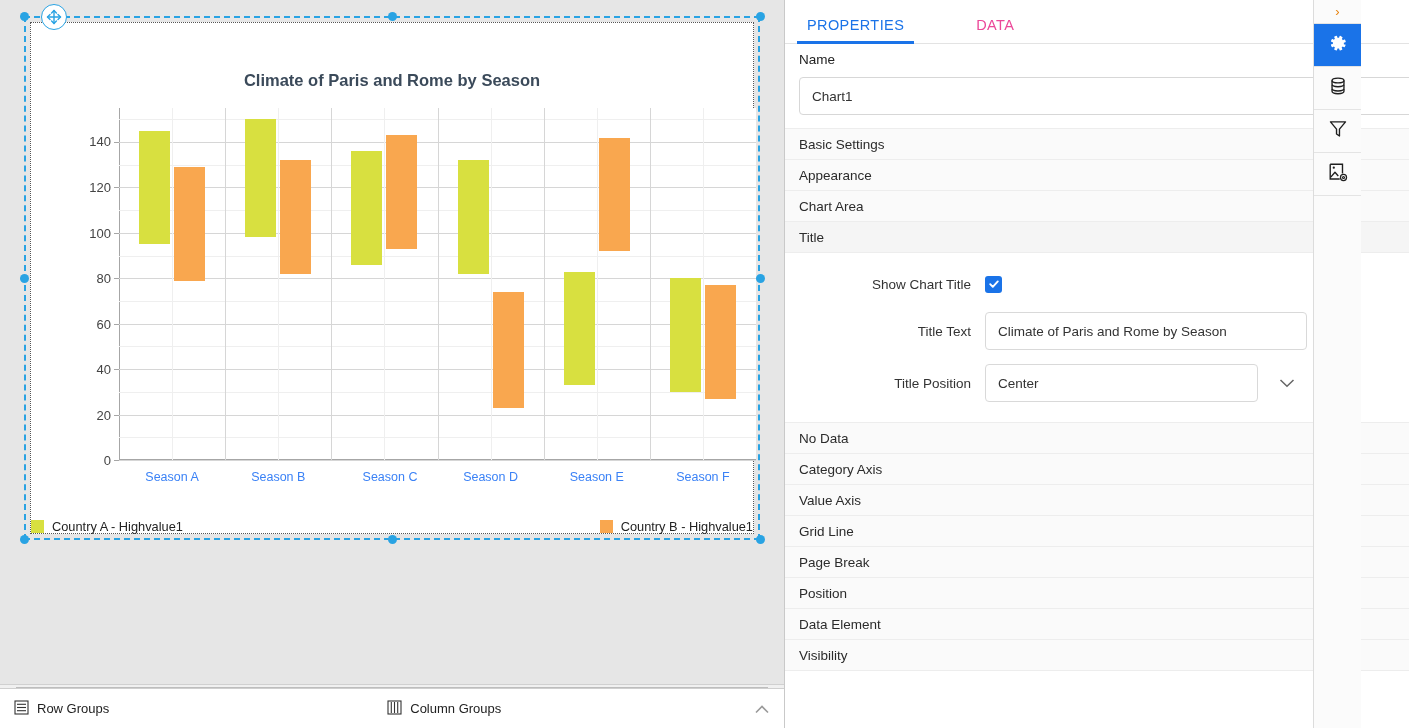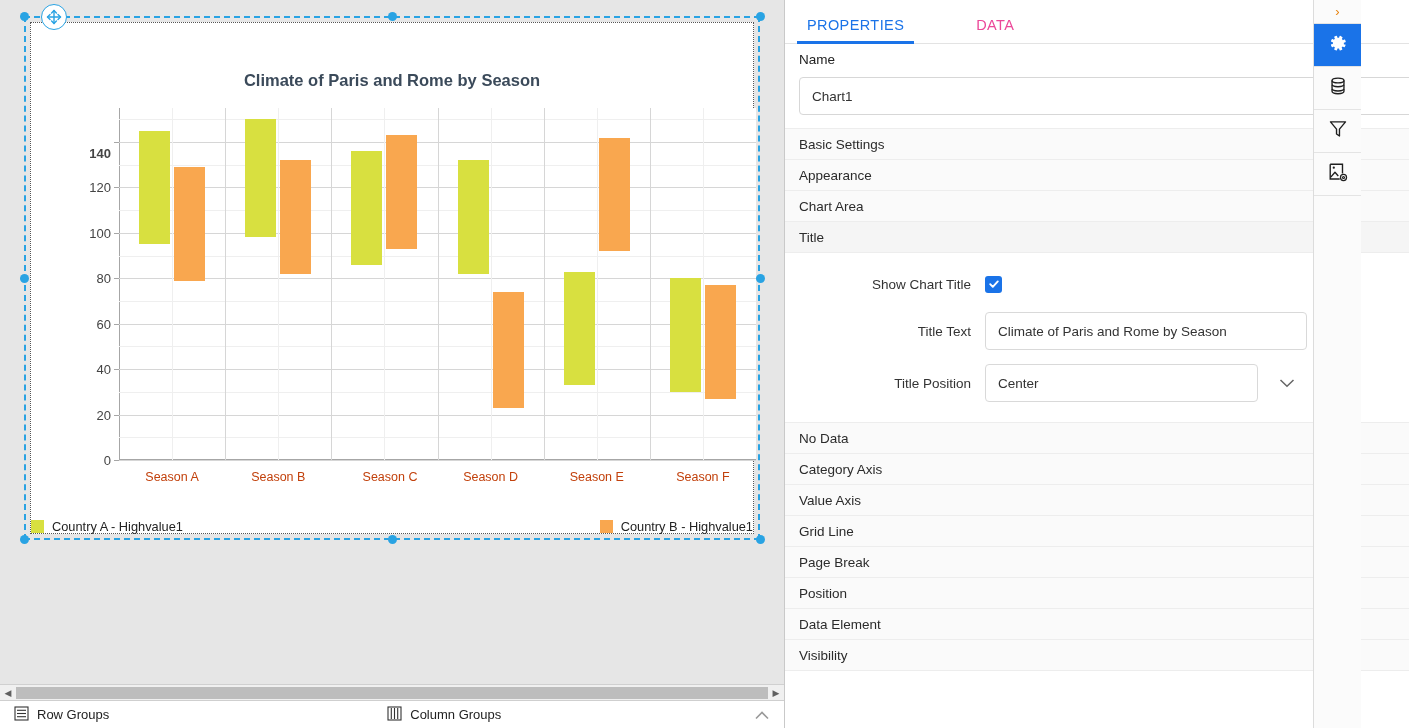--- a/index.html
+++ b/index.html
@@ -87,21 +87,21 @@
     font-size: 13px; color: #444; white-space: nowrap;
     font-family: "Liberation Sans", sans-serif;
   }
   .ytickmark {
     position: absolute; left: -5px; width: 5px; height: 1px; background: #a6a6a6;
   }
   .bar { position: absolute; }
   .xlabel {
     position: absolute; top: 100%; margin-top: 10px;
     transform: translateX(-50%);
-    font-size: 12.5px; color: #c2410c; white-space: nowrap;
+    font-size: 12.5px; color: #3b82f6; white-space: nowrap;
   }
   .legend {
     position: absolute; left: 0; right: 0; top: 476px;
     display: flex; justify-content: space-between; gap: 26px; align-items: center; margin-top: 20px;
   }
   .legend-item { display: flex; align-items: center; gap: 8px; }
   .legend-swatch { width: 13px; height: 13px; display: inline-block; }
   .legend-text { font-size: 12.8px; color: #222; }
 
   
@@ -115,21 +115,21 @@
     display: flex; align-items: center; justify-content: center;
     font-size: 9px; color: #606060;
   }
   .hscroll-track { flex: 1; height: 16px; position: relative; }
   .hscroll-thumb {
     position: absolute; left: 0; top: 2px; height: 12px; width: 100%;
     background: #bdbdbd;
   }
   
   .groupbar {
-    position: absolute; left: 0; bottom: 0; width: 784px; height: 28px;
+    position: absolute; left: 0; bottom: 0; width: 784px; height: 40px;
     background: #ffffff; border-top: 1px solid #cfcfcf;
     display: flex; align-items: center;
   }
   .group-item { display: flex; align-items: center; gap: 8px; font-size: 13px; color: #222; }
   .group-rows { margin-left: 14px; }
   .group-cols { margin-left: 278px; }
   .collapse-caret { margin-left: auto; margin-right: 14px; color: #9a9a9a; font-size: 15px; }
 
   
   .panel {
@@ -304,21 +304,21 @@
                 <div class="ytick" style="top: 261.161px;">40</div>
                 <div class="ytickmark" style="top: 261.161px;"></div>
                 <div class="ytick" style="top: 215.742px;">60</div>
                 <div class="ytickmark" style="top: 215.742px;"></div>
                 <div class="ytick" style="top: 170.323px;">80</div>
                 <div class="ytickmark" style="top: 170.323px;"></div>
                 <div class="ytick" style="top: 124.903px;">100</div>
                 <div class="ytickmark" style="top: 124.903px;"></div>
                 <div class="ytick" style="top: 79.4839px; text-align: center;">120</div>
                 <div class="ytickmark" style="top: 79.4839px;"></div>
-                <div class="ytick" style="top: 45px; font-weight: bold;">140</div>
+                <div class="ytick" style="top: 33px;">140</div>
                 <div class="ytickmark" style="top: 34.0645px;"></div>
               </div>
             <div id="barlayer">
                 <div class="bar" style="left: 20.0833px; top: 22.7097px; width: 31px; height: 113.548px; background: rgb(216, 224, 64);"></div>
                 <div class="bar" style="left: 55.0833px; top: 59.0452px; width: 31px; height: 113.548px; background: rgb(249, 167, 79);"></div>
                 <div class="bar" style="left: 126.25px; top: 11.3548px; width: 31px; height: 118.09px; background: rgb(216, 224, 64);"></div>
                 <div class="bar" style="left: 161.25px; top: 52.2323px; width: 31px; height: 113.548px; background: rgb(249, 167, 79);"></div>
                 <div class="bar" style="left: 232.417px; top: 43.1484px; width: 31px; height: 113.548px; background: rgb(216, 224, 64);"></div>
                 <div class="bar" style="left: 267.417px; top: 27.2516px; width: 31px; height: 113.548px; background: rgb(249, 167, 79);"></div>
                 <div class="bar" style="left: 338.583px; top: 52.2323px; width: 31px; height: 113.548px; background: rgb(216, 224, 64);"></div>

